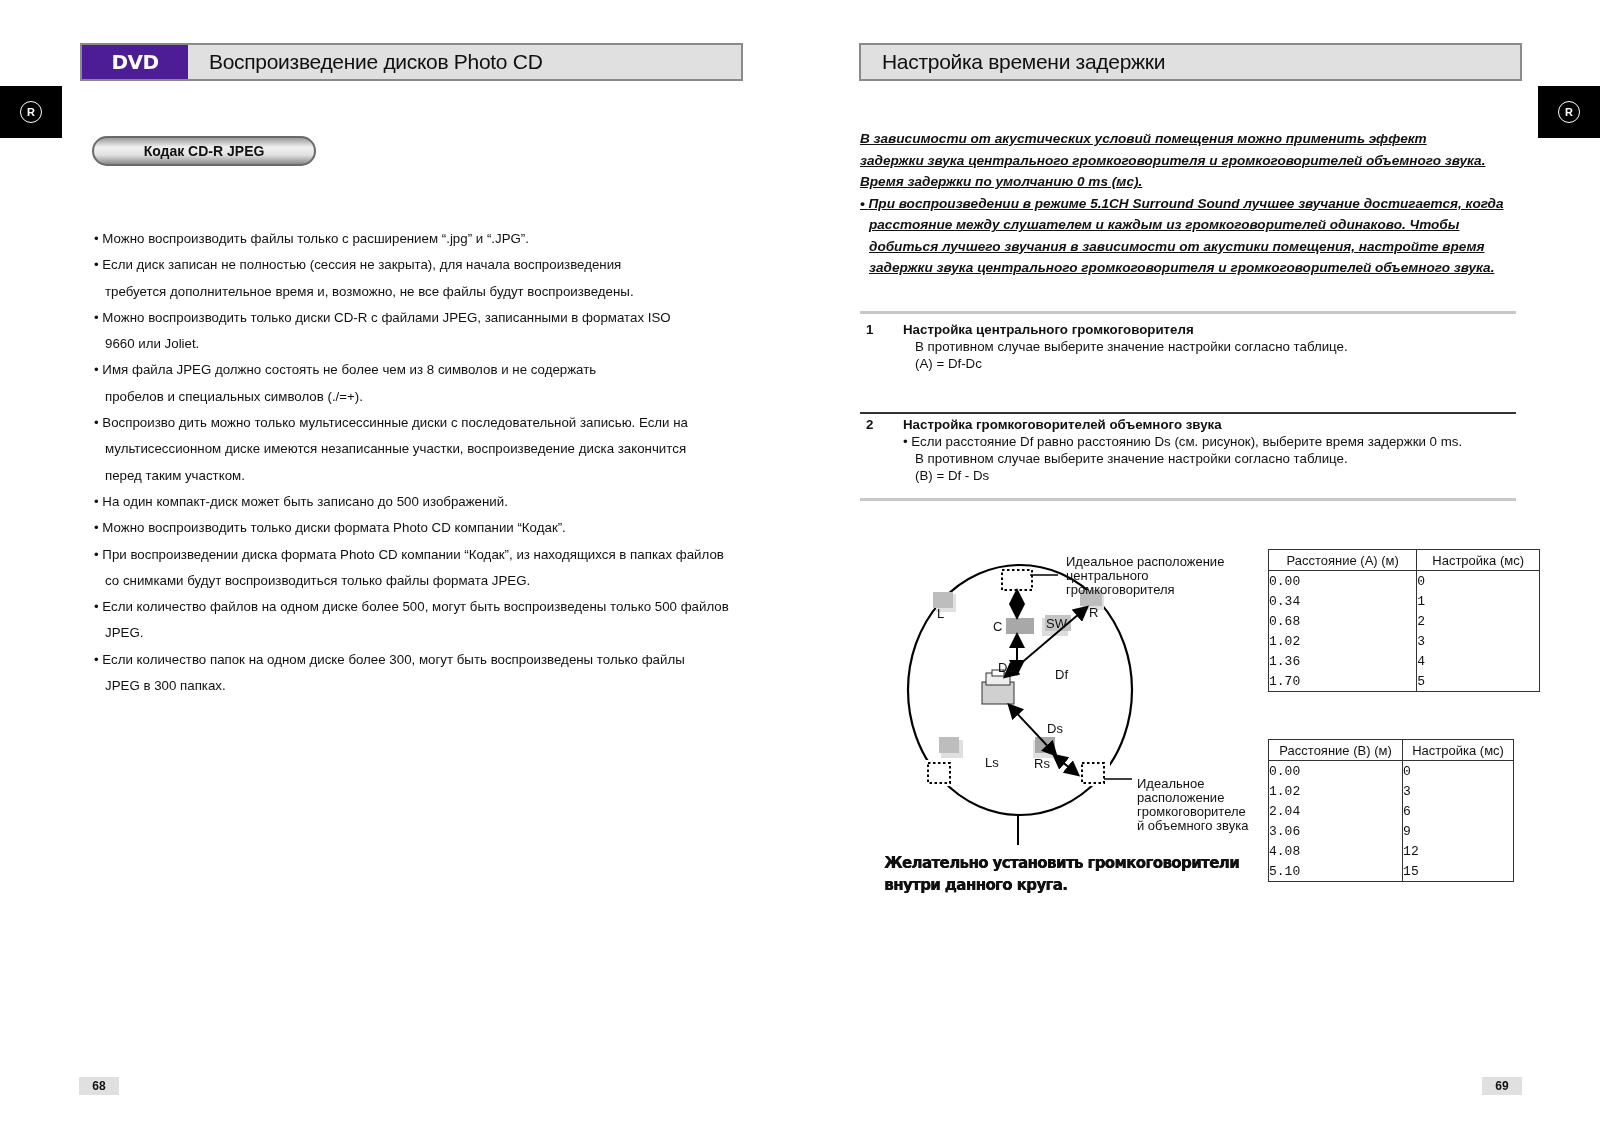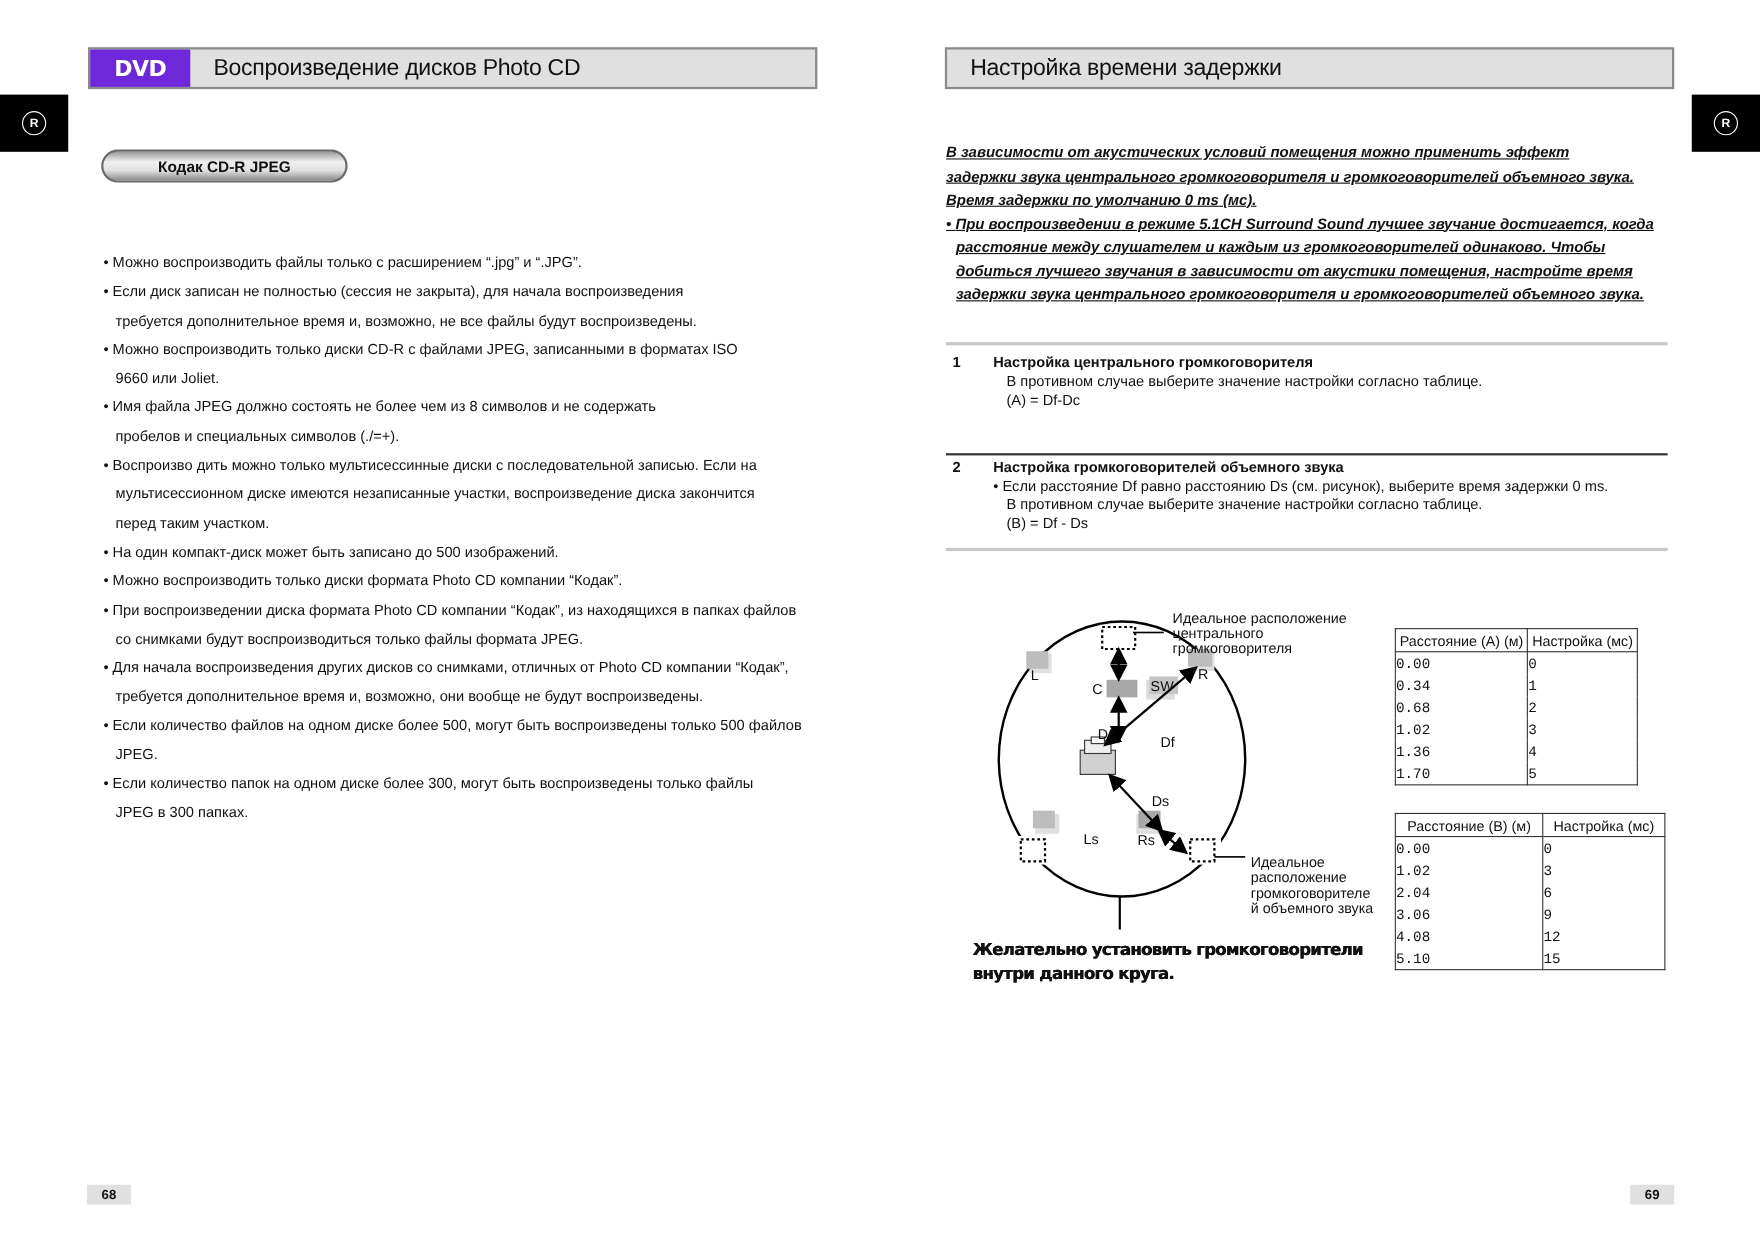--- a/index.html
+++ b/index.html
@@ -6,21 +6,21 @@
   body { width:1600px; height:1126px; position:relative; overflow:hidden;
          font-family:"Liberation Sans", sans-serif; color:#111; }
   .abs { position:absolute; }
 
   
   .rtab { position:absolute; width:62px; height:52px; background:#000; display:flex; align-items:center; justify-content:center; }
   .rtab .circ { width:20px; height:20px; border:1.5px solid #fff; border-radius:50%; color:#fff; font-size:11px; font-weight:bold; display:flex; align-items:center; justify-content:center; }
 
   
   .hdr { position:absolute; height:38px; background:#e0e0e0; border:2px solid #8a8a8a; box-sizing:border-box; display:flex; align-items:center; }
-  .hdr .dvd { background:#6d28d9; color:#fff; height:100%; width:91px; display:flex; align-items:center; justify-content:center; font-weight:bold; font-size:20px; font-family:"DejaVu Sans", sans-serif; letter-spacing:-0.5px;text-align:right; }
+  .hdr .dvd { background:#4c1d95; color:#fff; height:100%; width:106px; display:flex; align-items:center; justify-content:center; font-weight:bold; font-size:20px; font-family:"DejaVu Sans", sans-serif; letter-spacing:-0.5px;text-align:right; }
   .hdr .title { font-size:21px; padding-left:21px; letter-spacing:-0.3px; }
 
   
   .pill { position:absolute; left:92px; top:136px; width:224px; height:30px; border-radius:16px;
           background:linear-gradient(#9a9a9a 0%, #f0f0f0 35%, #e2e2e2 65%, #8a8a8a 100%);
           border:2px solid #6a6a6a; box-sizing:border-box; display:flex; align-items:center; justify-content:center;
           font-size:14px; font-weight:bold; }
 
   
   .left-list { position:absolute; left:94px; top:198px; width:660px; font-size:13.3px; line-height:26.3px;margin-top:28px; }
@@ -66,21 +66,20 @@
 
 <div class="left-list">
   <div class="item">Можно воспроизводить файлы только с расширением “.jpg” и “.JPG”.</div>
   <div class="item" style="width:560px">Если диск записан не полностью (сессия не закрыта), для начала воспроизведения требуется дополнительное время и, возможно, не все файлы будут воспроизведены.</div>
   <div class="item" style="width:590px">Можно воспроизводить только диски CD-R с файлами JPEG, записанными в форматах ISO 9660 или Joliet.</div>
   <div class="item" style="width:550px">Имя файла JPEG должно состоять не более чем из 8 символов и не содержать пробелов и специальных символов (./=+).</div>
   <div class="item" style="width:610px">Воспроизво дить можно только мультисессинные диски с последовательной записью. Если на мультисессионном диске имеются незаписанные участки, воспроизведение диска закончится перед таким участком.</div>
   <div class="item">На один компакт-диск может быть записано до 500 изображений.</div>
   <div class="item">Можно воспроизводить только диски формата Photo CD компании “Кодак”.</div>
   <div class="item" style="width:630px">При воспроизведении диска формата Photo CD компании “Кодак”, из находящихся в папках файлов со снимками будут воспроизводиться только файлы формата JPEG.</div>
-  <div class="item" style="width:640px">Для начала воспроизведения других дисков со снимками, отличных от Photo CD компании “Кодак”, требуется дополнительное время и, возможно, они вообще не будут воспроизведены.</div>
   <div class="item" style="width:630px">Если количество файлов на одном диске более 500, могут быть воспроизведены только 500 файлов JPEG.</div>
   <div class="item" style="width:600px">Если количество папок на одном диске более 300, могут быть воспроизведены только файлы JPEG в 300 папках.</div>
 </div>
 
 <div class="pg" style="left:79px;">68</div>
 
 <div class="rtab" style="left:1538px;top:86px;">
   <div class="circ">R</div>
 </div>
 
@@ -188,21 +187,21 @@
   <div>расположение</div>
   <div>громкоговорителе</div>
   <div>й объемного звука</div>
 </div>
 
 <div class="note">
   <div>Желательно установить громкоговорители</div>
   <div>внутри данного круга.</div>
 </div>
 
-<table class="dt" style="left:1268px;top:571px;width:221px;border-radius:23px;">
+<table class="dt" style="left:1268px;top:549px;width:272px;border-radius:23px;">
   <tbody>
       <tr>
     <th>Расстояние (A) (м)</th>
     <th>Настройка (мс)</th>
   </tr>
   <tr>
         <td>0.00</td>
         <td>0</td>
       </tr>
   <tr>

